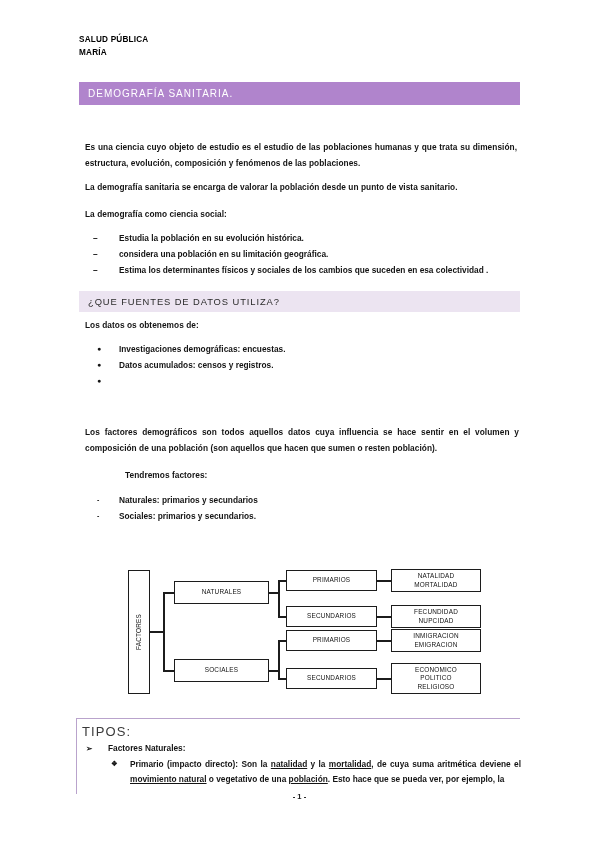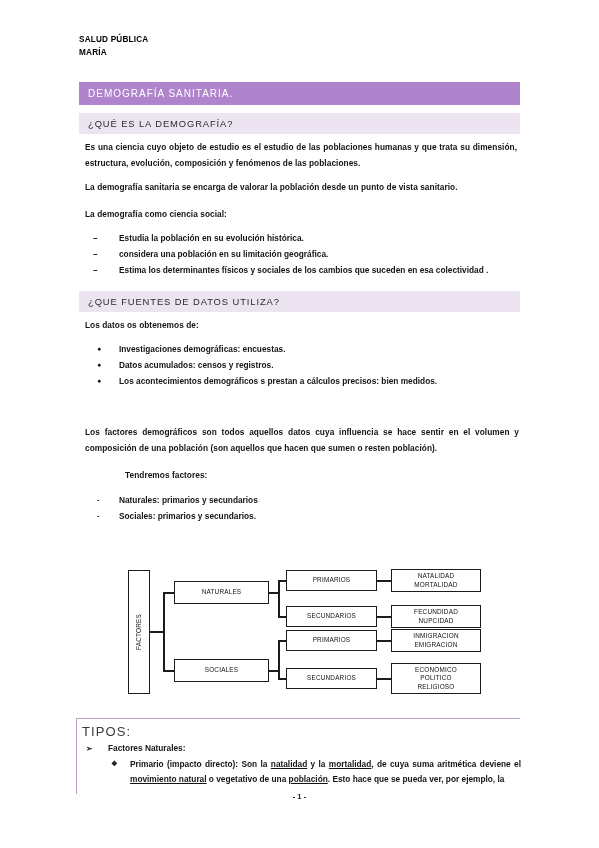--- a/index.html
+++ b/index.html
@@ -181,23 +181,20 @@
 
   <div class="doc-head">
     <div>SALUD PÚBLICA</div>
     <div>MARÍA</div>
   </div>
 
   <div class="band-main">
     <span class="band-text">DEMOGRAFÍA SANITARIA.</span>
   </div>
 
-  <div class="band-light" style="top:113px;">
-    <span class="band-text">¿QUÉ ES LA DEMOGRAFÍA?</span>
-  </div>
 
   <div class="para justify" style="left:85px; top:140px; width:432px;">Es una ciencia cuyo objeto de estudio es el estudio de las poblaciones humanas y que trata su dimensión, estructura, evolución, composición y fenómenos de las poblaciones.</div>
 
   <div class="para" style="left:85px; top:180px; width:440px;">La demografía sanitaria se encarga de valorar la población desde un punto de vista sanitario.</div>
 
   <div class="para" style="left:85px; top:207px; width:440px;">La demografía como ciencia social:</div>
 
   <div class="list dash" style="left:85px; top:230px; width:440px;">
     <div class="li">
       <span class="mk">–</span>
@@ -223,21 +220,20 @@
     <div class="li">
       <span class="mk">●</span>
       <span>Investigaciones demográficas: encuestas.</span>
     </div>
     <div class="li">
       <span class="mk">●</span>
       <span>Datos acumulados: censos y registros.</span>
     </div>
     <div class="li">
       <span class="mk">●</span>
-      <span>Los acontecimientos demográficos s prestan a cálculos precisos: bien medidos.</span>
     </div>
   </div>
 
 
   <div class="para justify" style="left:85px; top:425px; width:434px;">Los factores demográficos son todos aquellos datos cuya influencia se hace sentir en el volumen y composición de una población (son aquellos que hacen que sumen o resten población).</div>
 
   <div class="para" style="left:85px; top:468px; width:440px;margin-left:40px;">Tendremos factores:</div>
 
   <div class="list hyph" style="left:85px; top:492px; width:440px;">
     <div class="li">

